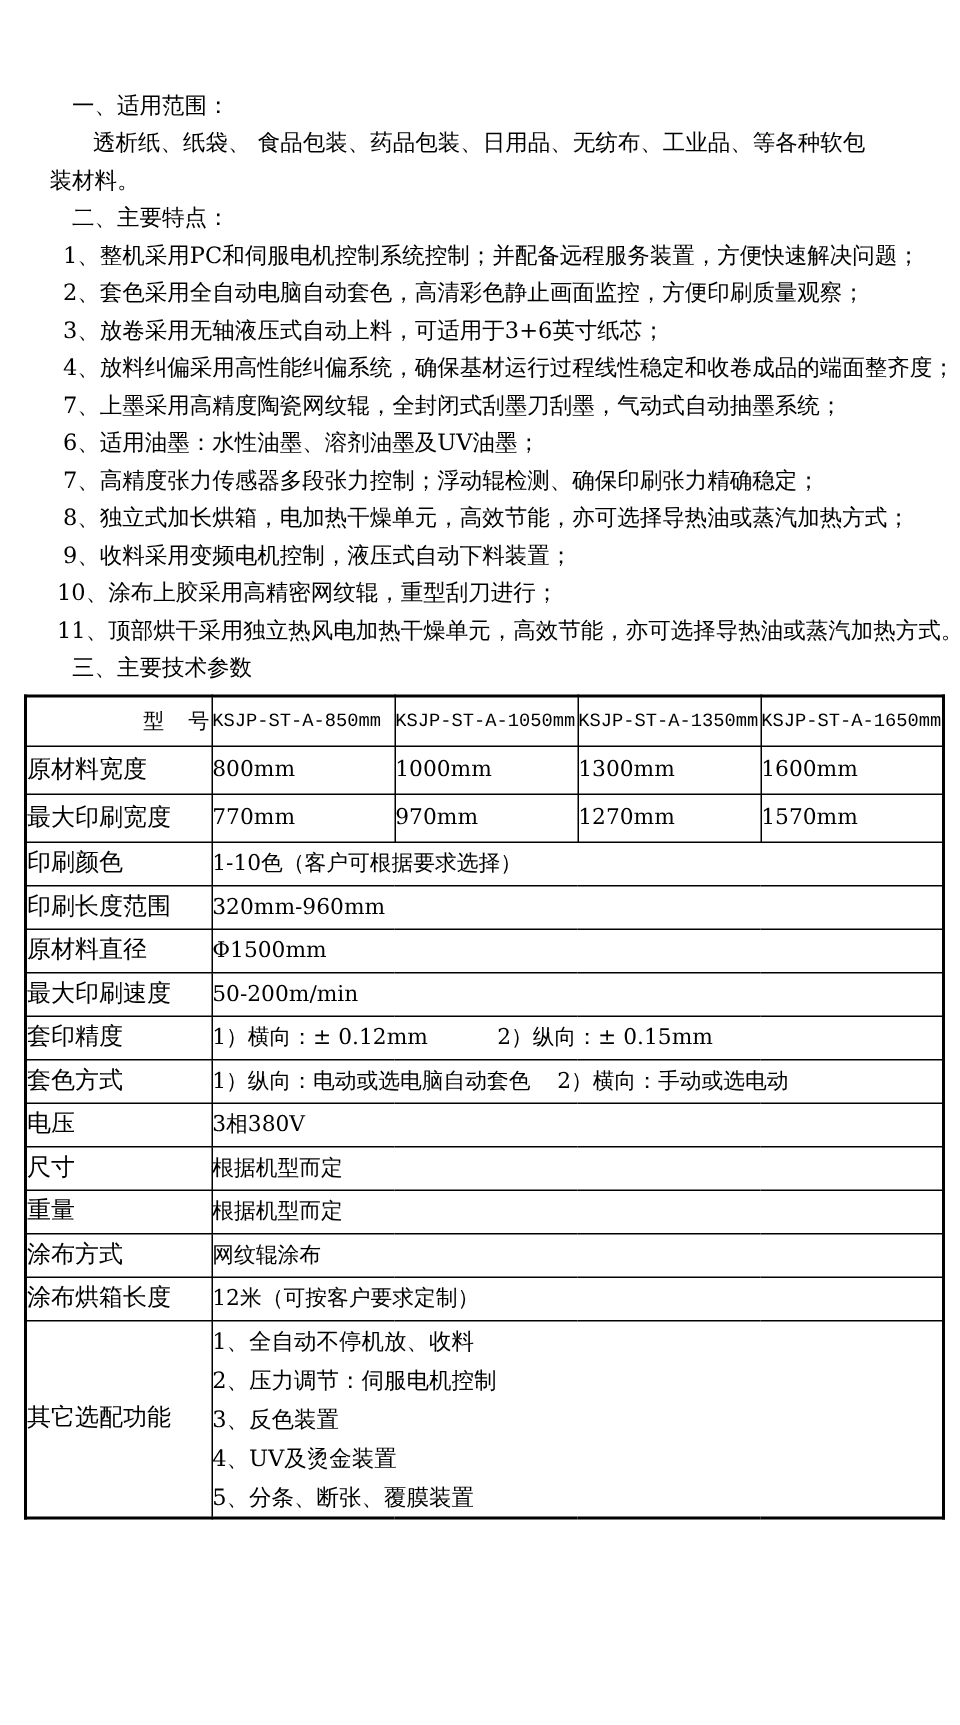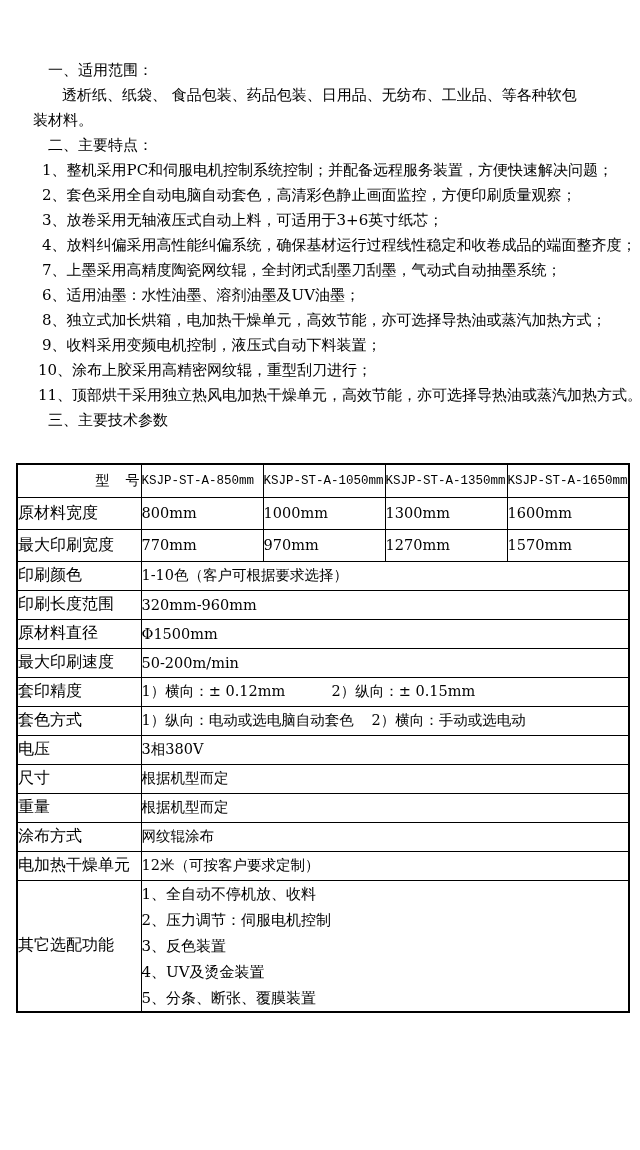--- a/index.html
+++ b/index.html
@@ -99,20 +99,21 @@
     <div class="line l-sec">一、适用范围：</div>
     <div class="line l-ind">透析纸、纸袋、 食品包装、药品包装、日用品、无纺布、工业品、等各种软包</div>
     <div class="line l-cont">装材料。</div>
     <div class="line l-sec">二、主要特点：</div>
     <div class="line l-item">1、整机采用PC和伺服电机控制系统控制；并配备远程服务装置，方便快速解决问题；</div>
     <div class="line l-item">2、套色采用全自动电脑自动套色，高清彩色静止画面监控，方便印刷质量观察；</div>
     <div class="line l-item">3、放卷采用无轴液压式自动上料，可适用于3+6英寸纸芯；</div>
     <div class="line l-item">4、放料纠偏采用高性能纠偏系统，确保基材运行过程线性稳定和收卷成品的端面整齐度；</div>
     <div class="line l-item">7、上墨采用高精度陶瓷网纹辊，全封闭式刮墨刀刮墨，气动式自动抽墨系统；</div>
     <div class="line l-item">6、适用油墨：水性油墨、溶剂油墨及UV油墨；</div>
+    <div class="line l-item">7、高精度张力传感器多段张力控制；浮动辊检测、确保印刷张力精确稳定；</div>
     <div class="line l-item">8、独立式加长烘箱，电加热干燥单元，高效节能，亦可选择导热油或蒸汽加热方式；</div>
     <div class="line l-item">9、收料采用变频电机控制，液压式自动下料装置；</div>
     <div class="line l-item2">10、涂布上胶采用高精密网纹辊，重型刮刀进行；</div>
     <div class="line l-item2">11、顶部烘干采用独立热风电加热干燥单元，高效节能，亦可选择导热油或蒸汽加热方式。</div>
     <div class="line l-sec">三、主要技术参数</div>
   </div>
 
   <table class="spec">
     <colgroup>
       <col style="width:124px">
@@ -185,21 +186,21 @@
     </tr>
     <tr class="r-b">
       <td class="lbl">重量</td>
       <td class="val" colspan="4">根据机型而定</td>
     </tr>
     <tr class="r-b">
       <td class="lbl">涂布方式</td>
       <td class="val" colspan="4">网纹辊涂布</td>
     </tr>
     <tr class="r-b">
-      <td class="lbl">电加热干燥单元</td>
+      <td class="lbl">涂布烘箱长度</td>
       <td class="val" colspan="4">12米（可按客户要求定制）</td>
     </tr>
 
     <tr class="r-big">
       <td class="lbl">其它选配功能</td>
       <td class="opts" colspan="4">
         <div class="opt-line">1、全自动不停机放、收料</div>
         <div class="opt-line">2、压力调节：伺服电机控制</div>
         <div class="opt-line">3、反色装置</div>
         <div class="opt-line">4、UV及烫金装置</div>

